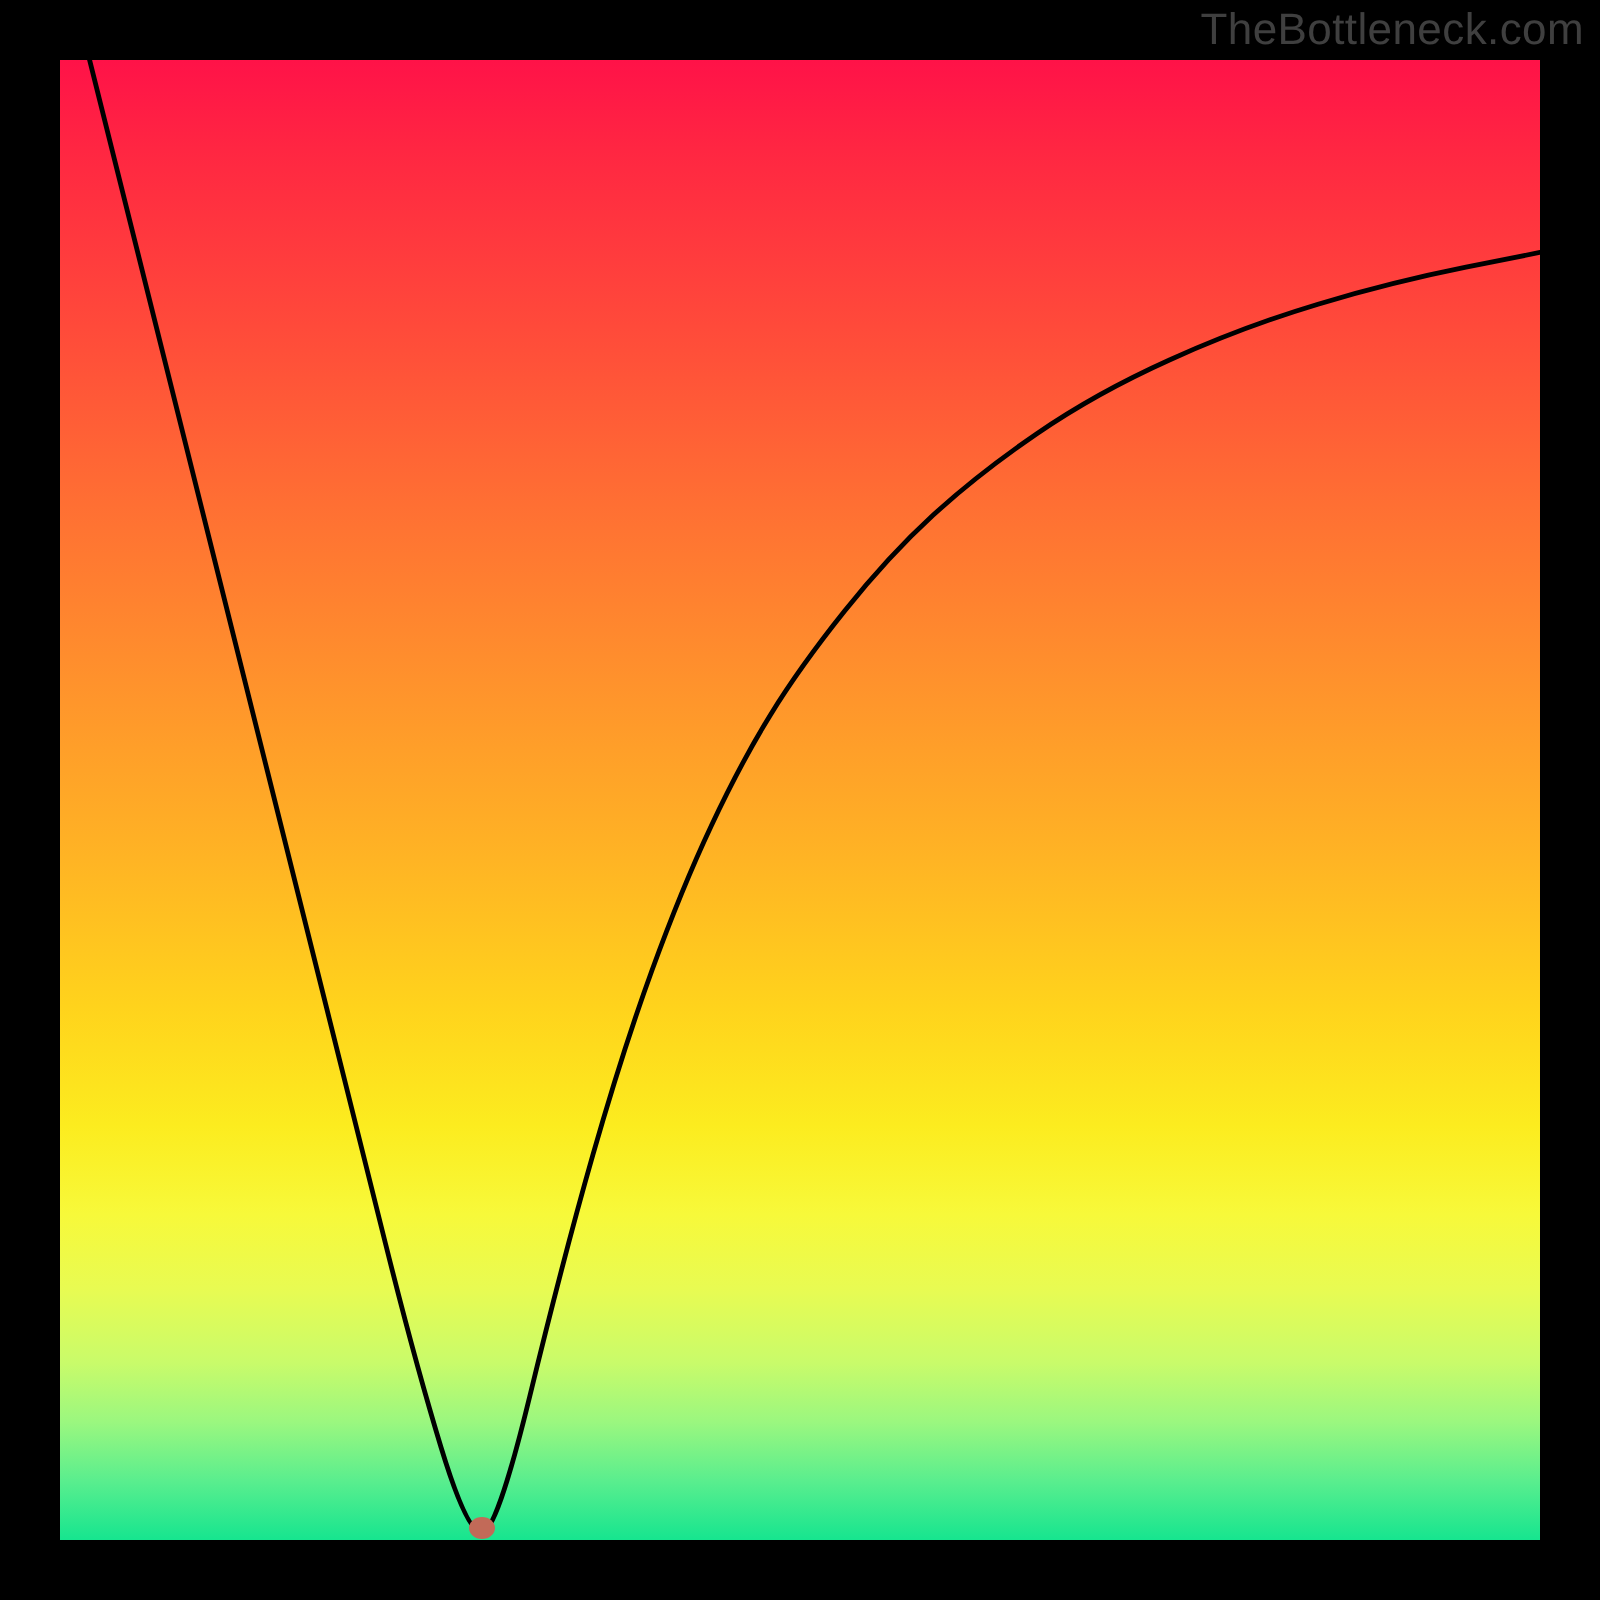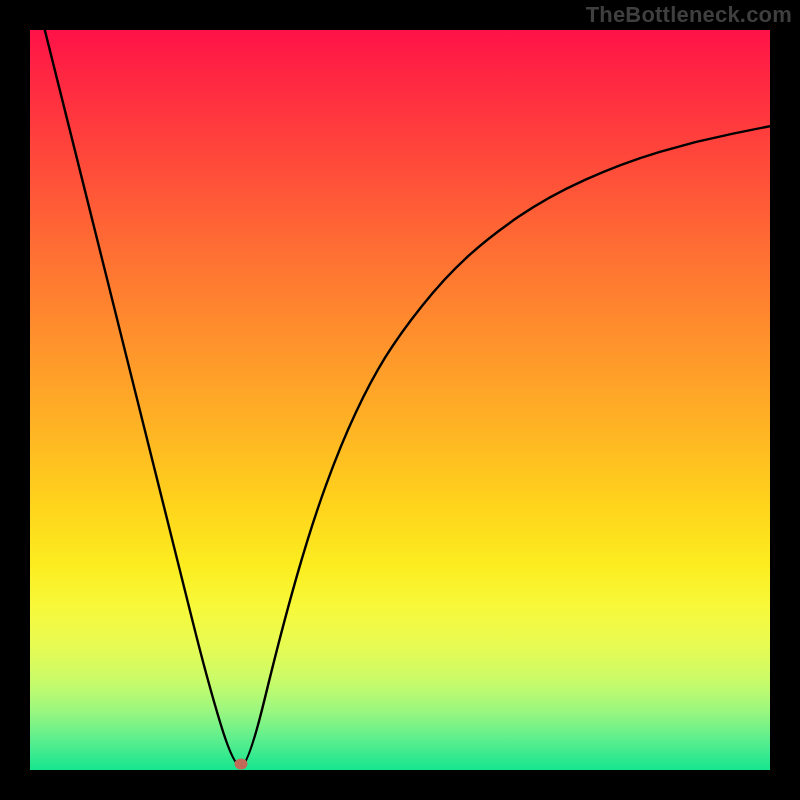--- a/index.html
+++ b/index.html
@@ -16,21 +16,21 @@
     width: 800px;
     height: 800px;
     background: #000;
   }
   .watermark {
     position: absolute;
     top: 2px;
     right: 8px;
     color: #3f3f3f;
     font-size: 22px;
-    font-weight: 700;
+    font-weight: 400;
     letter-spacing: 0.2px;
     z-index: 10;
     user-select: none;
   }
   .plot-area {
     position: absolute;
     left: 30px;
     top: 30px;
     width: 740px;
     height: 740px;

